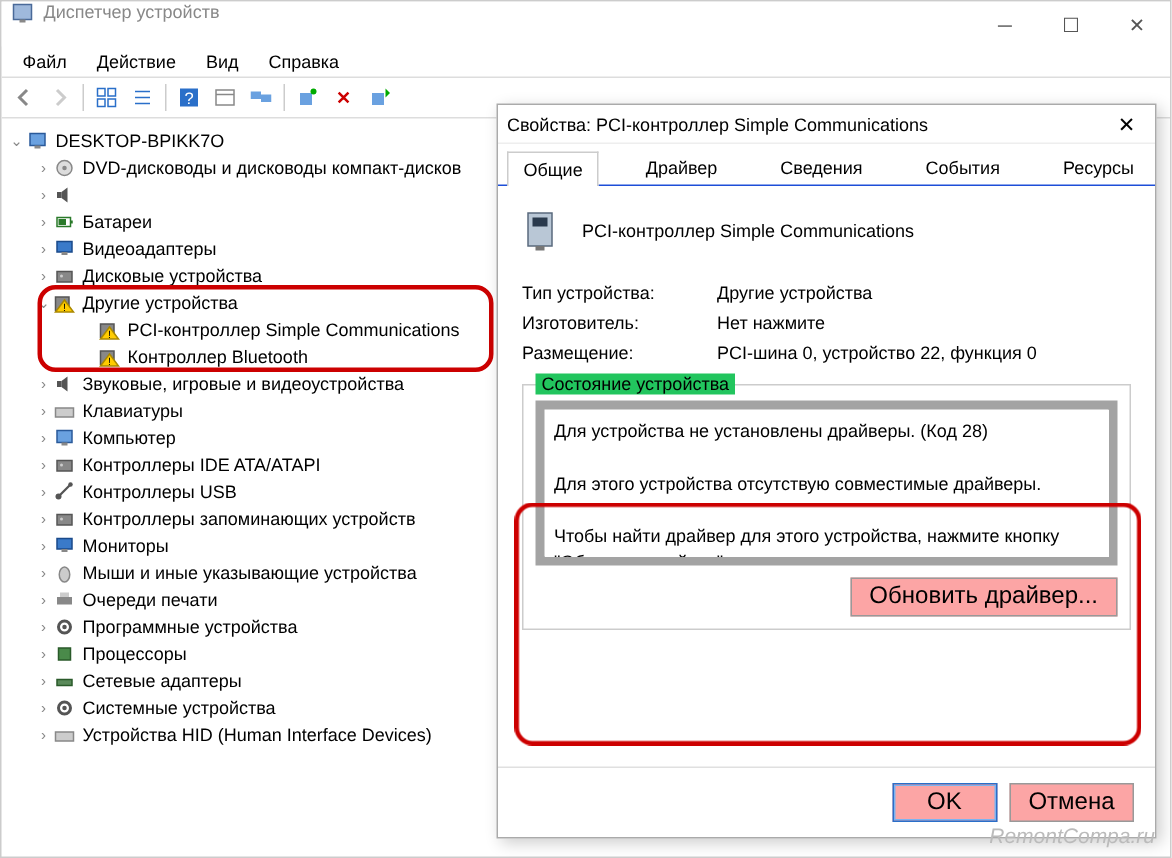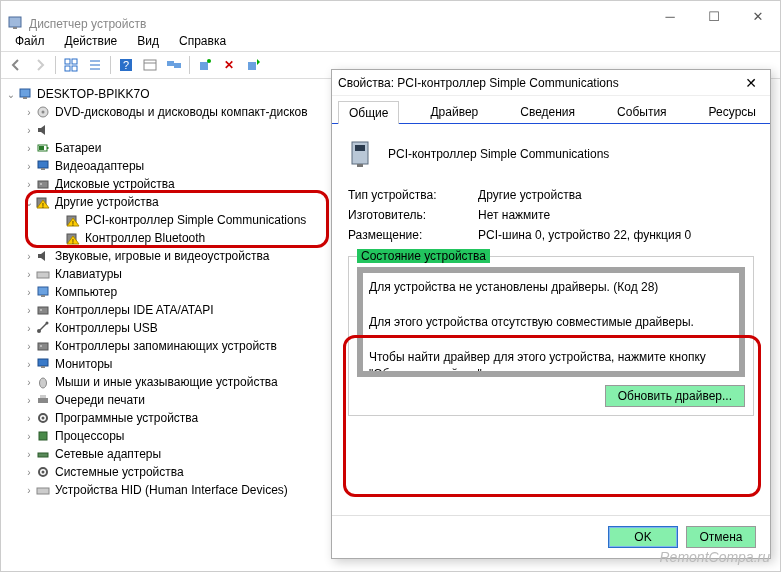--- a/index.html
+++ b/index.html
@@ -12,21 +12,21 @@
     height: 572px;
     position: relative;
     overflow: hidden;
     border: 1px solid #ccc;
   }
   
   .titlebar {
     height: 30px;
     background: #fff;
     display: flex;
-    align-items: flex-end;
+    align-items: flex-start;
     padding-left: 6px;
     color: #888;
     font-size: 12px;
   }
   .titlebar .icon { width:16px; height:16px; margin-right:6px; display:flex; align-items:center; justify-content:center; }
   .titlebar .spacer { flex:1; }
   .win-controls { display:flex; }
   .win-btn { width:44px; height:30px; display:flex; align-items:center; justify-content:center; color:#555; font-size:13px; }
   
   .menubar {
@@ -121,23 +121,23 @@
     border:6px solid #a3a3a3;
     background:#fff;
     height:110px;
     padding:6px;
     font-size:12px;
     line-height:1.45;
     overflow:auto;
   }
   .btn {
     border:1px solid #999;
-    background:#86efac;
+    background:#fca5a5;
     padding:3px 12px;
-    font-size:12px;
+    font-size:16px;
     min-width:70px;
     text-align:center;
   }
   .btn.primary { border:1px solid #2a6fc9; box-shadow: inset 0 0 0 1px #7db3f0; }
   .dlg-buttons {
     display:flex;
     justify-content:flex-end;
     gap:8px;
     padding:10px 14px;
     border-top:1px solid #e0e0e0;

